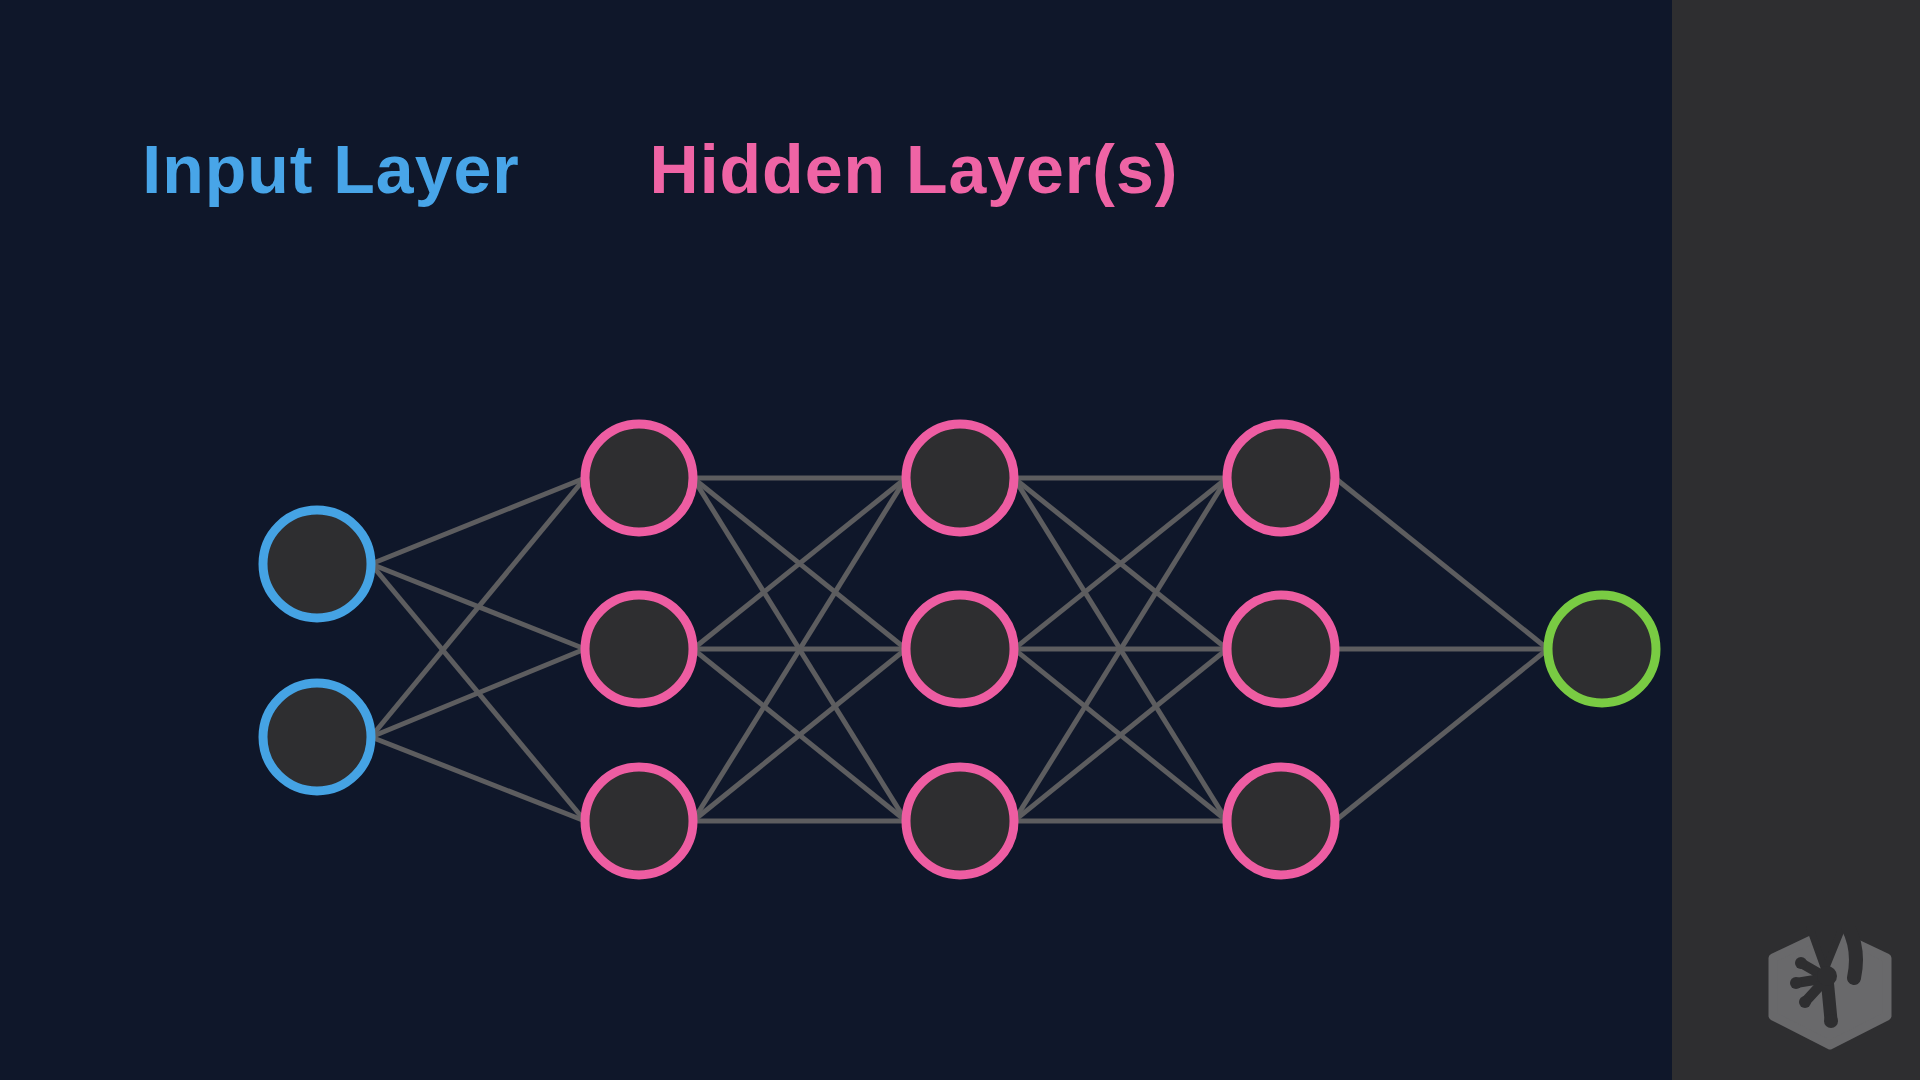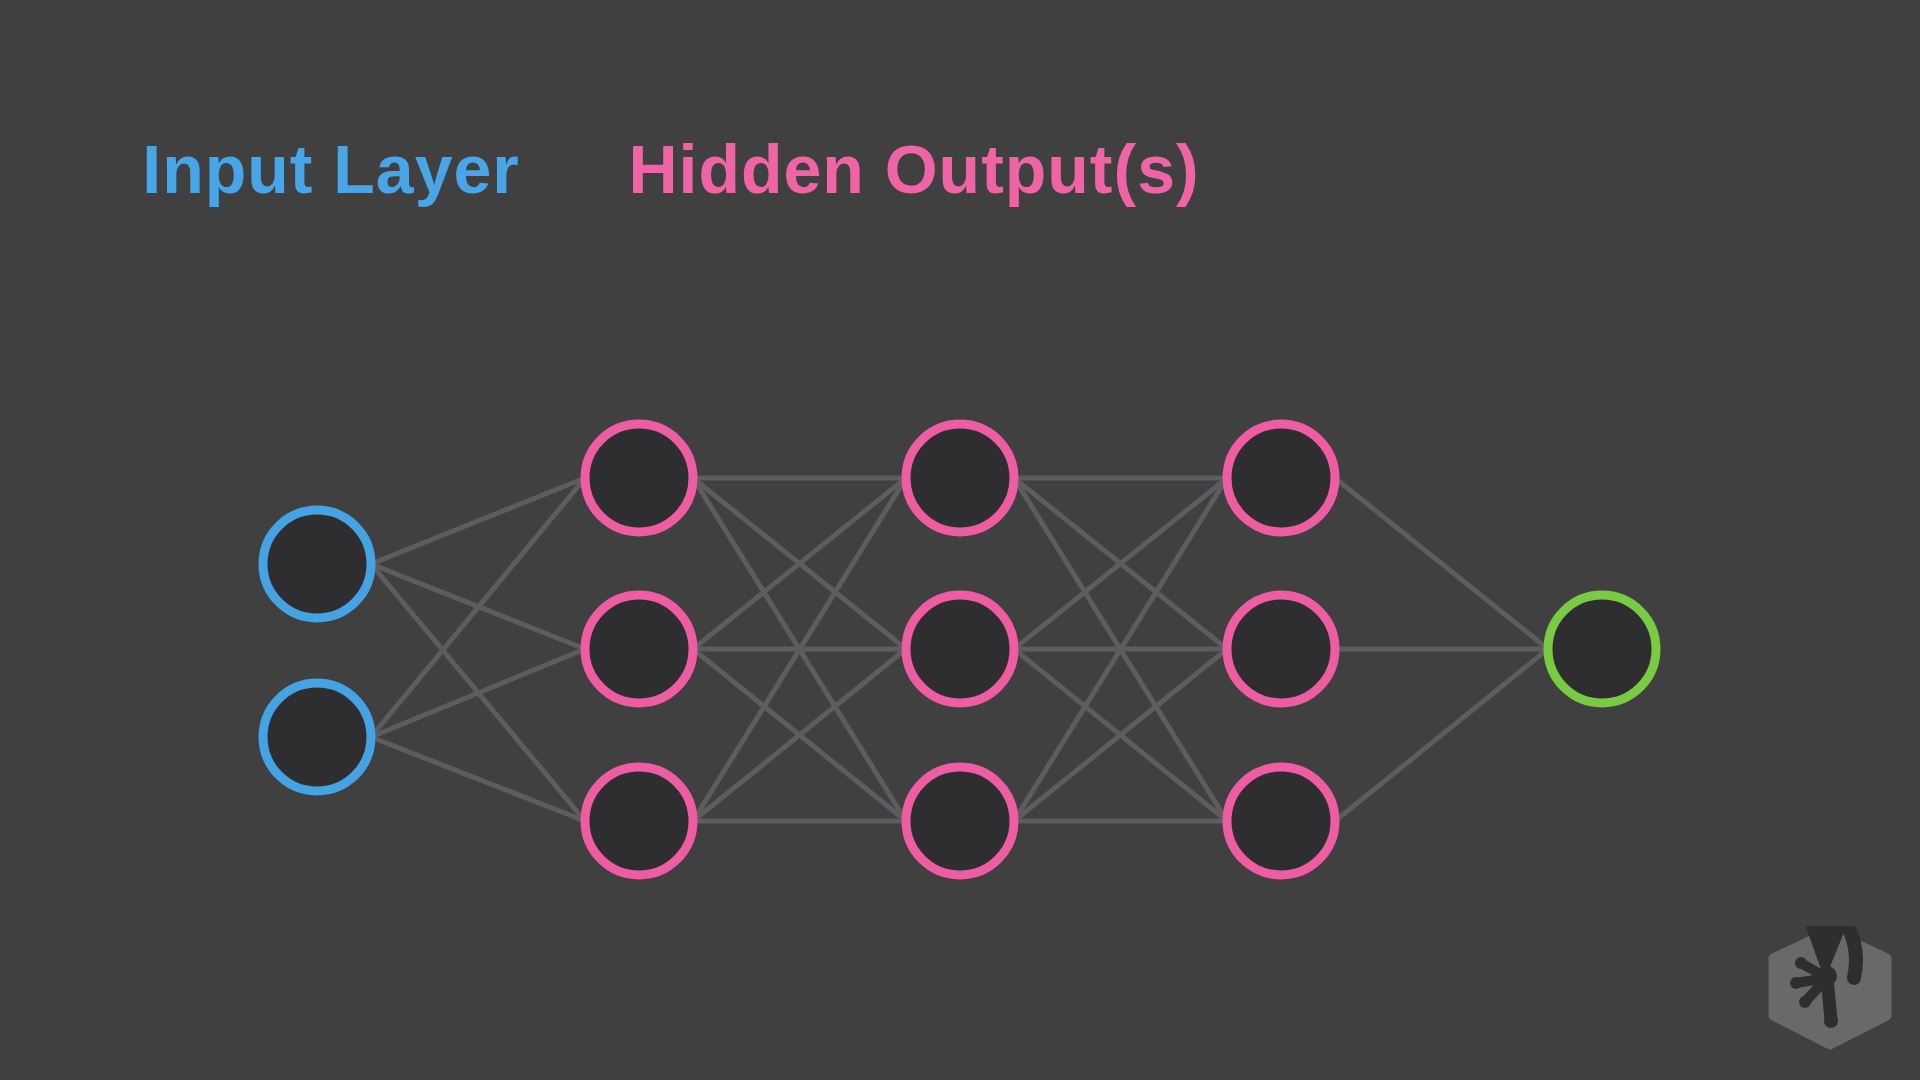--- a/index.html
+++ b/index.html
@@ -8,23 +8,23 @@
     width: 1920px;
     height: 1080px;
     overflow: hidden;
   }
   body {
     background: #2e2e30;
     font-family: "Liberation Sans", sans-serif;
   }
   .stage {
     position: relative;
-    width: 1920px;
+    width: 1672px;
     height: 1080px;
-    background: #404040;
+    background: #0f172a;
   }
   .layer-label {
     position: absolute;
     top: 135px;
     transform: translateX(-50%);
     font-size: 68px;
     font-weight: 700;
     letter-spacing: 1px;
     line-height: 1;
     white-space: nowrap;
@@ -90,21 +90,21 @@
         <circle cx="960" cy="821" r="54" fill="#2e2e30" stroke="#ee5da2" stroke-width="9"></circle>
         <circle cx="1281" cy="478" r="54" fill="#2e2e30" stroke="#ee5da2" stroke-width="9"></circle>
         <circle cx="1281" cy="649" r="54" fill="#2e2e30" stroke="#ee5da2" stroke-width="9"></circle>
         <circle cx="1281" cy="821" r="54" fill="#2e2e30" stroke="#ee5da2" stroke-width="9"></circle>
         <circle cx="1602" cy="649" r="54" fill="#2e2e30" stroke="#79cb43" stroke-width="9"></circle>
       </g>
   </svg>
 
   <div class="layer-label" id="label-input" style="color: rgb(72, 165, 232);">Input Layer</div>
 
-  <div class="layer-label" id="label-hidden" style="color: rgb(239, 100, 165);">Hidden Output(s)</div>
+  <div class="layer-label" id="label-hidden" style="color: rgb(239, 100, 165);">Hidden Layer(s)</div>
 
 
   <svg id="logo-svg" width="136" height="124" viewBox="0 0 136 124">
 
     <polygon points="68,5 125,32 125,90 68,119 11,90 11,32" stroke-width="9" stroke-linejoin="round" fill="#69696b" style="stroke: rgb(105, 105, 107);"></polygon>
 
     <g id="logo-tree">
       <path d="M48,2 L63,44 L80,2 Z" stroke-width="7" stroke-linejoin="round" fill="#2e2e30" stroke="#2e2e30"></path>
       <path d="M69,94 L65,52" fill="none" stroke-width="13" stroke-linecap="round" stroke="#2e2e30"></path>
       <path d="M65,52 L39,37" fill="none" stroke-width="10" stroke-linecap="round" stroke="#2e2e30"></path>

